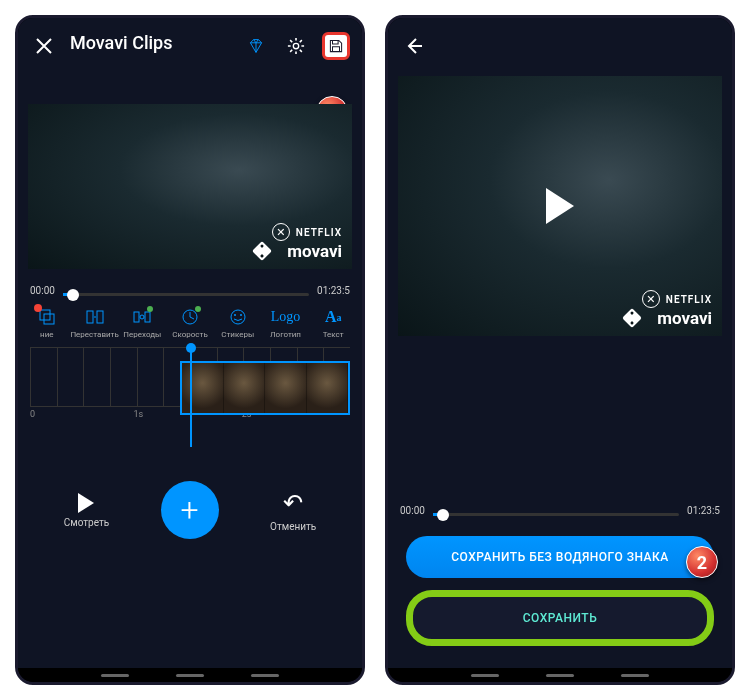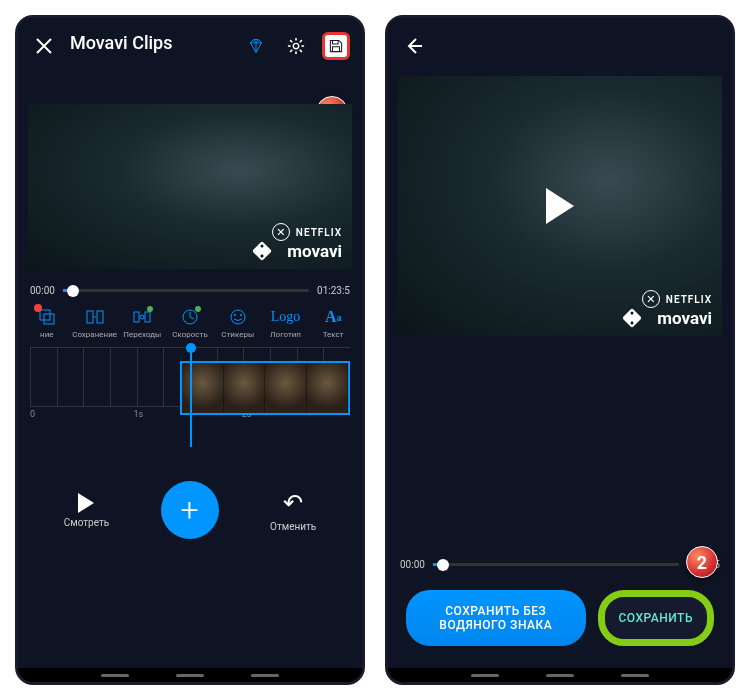--- a/index.html
+++ b/index.html
@@ -14,21 +14,21 @@
 .preview-dark{background:radial-gradient(ellipse at 65% 40%,#3a4a52 0%,#1a2a30 40%,#0a1518 100%)}
 .watermark{position:absolute;bottom:8px;right:10px;color:#fff;text-align:right}
 .watermark .wm-close{display:inline-flex;width:18px;height:18px;border:1.5px solid #fff;border-radius:50%;align-items:center;justify-content:center;font-size:11px;margin-right:6px;vertical-align:middle}
 .watermark .wm-netflix{font-size:10px;letter-spacing:1px;font-weight:600}
 .watermark .wm-movavi{font-size:17px;font-weight:700;display:flex;align-items:center;gap:18px;justify-content:flex-end}
 .wm-diamond{width:14px;height:14px;background:#fff;transform:rotate(45deg);border-radius:2px;position:relative}
 .wm-diamond::before,.wm-diamond::after{content:"";position:absolute;background:#0a1518;width:3px;height:3px;border-radius:50%}
 .wm-diamond::before{top:2px;left:2px}
 .wm-diamond::after{bottom:2px;right:2px}
 .play-center{width:0;height:0;border-left:28px solid #fff;border-top:18px solid transparent;border-bottom:18px solid transparent}
-.time-row{display:flex;align-items:center;padding:6px 12px;gap:8px;font-size:10px;color:#ccc}
+.time-row{display:flex;align-items:flex-end;padding:6px 12px;gap:8px;font-size:10px;color:#ccc}
 .slider-track{flex:1;height:3px;background:#333;border-radius:2px;position:relative}
 .slider-fill{position:absolute;left:0;top:0;height:100%;width:4%;background:#0095ff}
 .slider-thumb{position:absolute;left:4%;top:50%;width:12px;height:12px;background:#fff;border-radius:50%;transform:translate(-50%,-50%)}
 .tool-row{display:flex;padding:4px 8px;gap:6px}
 .tool{flex:1;display:flex;flex-direction:column;align-items:center;gap:2px;color:#0095ff;font-size:8px;min-width:0}
 .tool-label{color:#aaa;font-size:8px;white-space:nowrap;overflow:hidden}
 .tool-ico{width:22px;height:22px;display:flex;align-items:center;justify-content:center;font-size:16px;position:relative}
 .dot-g{position:absolute;top:0;right:0;width:6px;height:6px;background:#4caf50;border-radius:50%}
 .timeline{position:relative;height:120px;padding:0 12px;margin-top:4px}
 .ticks{display:flex;height:60px;border-top:1px solid #333;border-bottom:1px solid #333}
@@ -40,21 +40,21 @@
 .tl-times{display:flex;justify-content:space-between;font-size:9px;color:#888;padding:2px 0}
 .bottom-bar{display:flex;align-items:center;justify-content:space-around;padding:14px 20px 20px}
 .btm-item{display:flex;flex-direction:column;align-items:center;gap:4px;color:#ccc;font-size:10px}
 .play-tri{width:0;height:0;border-left:16px solid #fff;border-top:10px solid transparent;border-bottom:10px solid transparent}
 .fab{width:58px;height:58px;background:#0095ff;border-radius:50%;display:flex;align-items:center;justify-content:center;color:#fff;font-size:32px;font-weight:300}
 .undo-ico{font-size:24px;color:#fff}
 .badge{position:absolute;width:32px;height:32px;background:radial-gradient(circle at 35% 30%,#ff8a65,#d32f2f 60%,#8b1a1a);border-radius:50%;display:flex;align-items:center;justify-content:center;color:#fff;font-weight:bold;font-size:18px;border:1px solid #fff;box-shadow:0 2px 4px rgba(0,0,0,.5)}
 .badge-1{top:78px;right:14px}
 .badge-2{bottom:104px;right:14px}
 .right-preview{height:260px;margin:2px 10px}
-.save-buttons{padding:14px 18px 22px;display:flex;flex-direction:row;gap:12px}
+.save-buttons{padding:14px 18px 22px;display:flex;flex-direction:column;gap:12px}
 .btn-pill{padding:14px;border-radius:24px;text-align:center;font-size:12px;letter-spacing:.5px;font-weight:500}
 .btn-primary{background:linear-gradient(180deg,#0095ff,#0085ef);color:#fff}
 .btn-outline{border:7px solid #84cc16;color:#5eead4;background:#151a2e;border-radius:26px}
 .nav-bar{height:14px;background:#000;display:flex;justify-content:space-around;align-items:center;padding:0 60px}
 .nav-bar span{width:28px;height:3px;background:#666;border-radius:2px}
 .diamond-ico{width:16px;height:16px;display:inline-block;transform:rotate(0deg)}
 .gear-ico{width:18px;height:18px}
 .disk-ico{width:18px;height:18px}
 .logo-txt{font-family:cursive;font-size:14px}
 .red-dot{position:absolute;top:-2px;left:-2px;width:8px;height:8px;background:#f44336;border-radius:50%}
@@ -123,21 +123,21 @@
           <span class="tool-label">ние</span>
         </div>
       <div class="tool">
           <div class="tool-ico">
             <svg width="18" height="18" viewBox="0 0 18 18">
               <rect x="1" y="3" width="6" height="12" stroke="#0095ff" fill="none"></rect>
               <rect x="11" y="3" width="6" height="12" stroke="#0095ff" fill="none"></rect>
               <path d="M8 9 L10 9" stroke="#0095ff"></path>
             </svg>
           </div>
-          <span class="tool-label">Сохранение</span>
+          <span class="tool-label">Переставить</span>
         </div>
       <div class="tool">
           <div class="tool-ico">
             <span class="dot-g"></span>
             <svg width="18" height="18" viewBox="0 0 18 18">
               <rect x="1" y="4" width="5" height="10" stroke="#0095ff" fill="none"></rect>
               <rect x="12" y="4" width="5" height="10" stroke="#0095ff" fill="none"></rect>
               <circle cx="9" cy="9" r="2" stroke="#0095ff" fill="none"></circle>
             </svg>
           </div>

